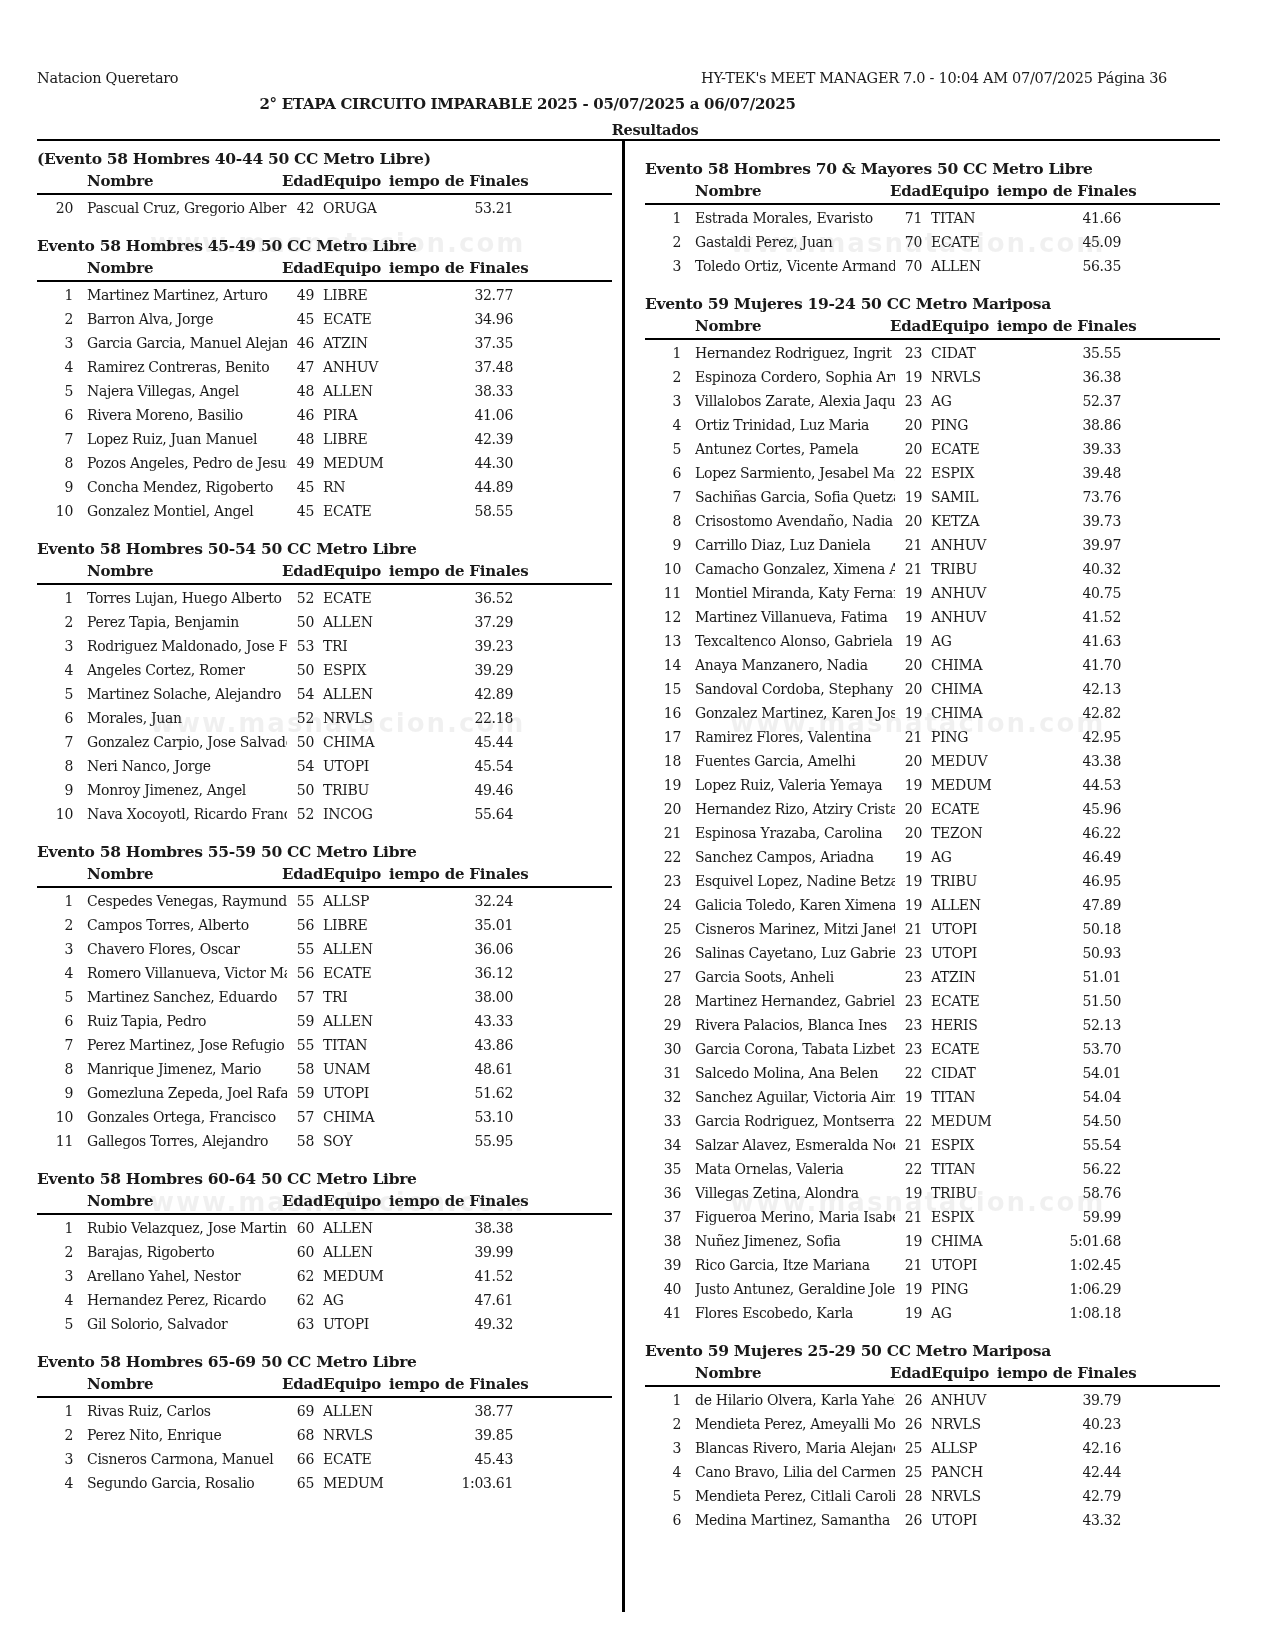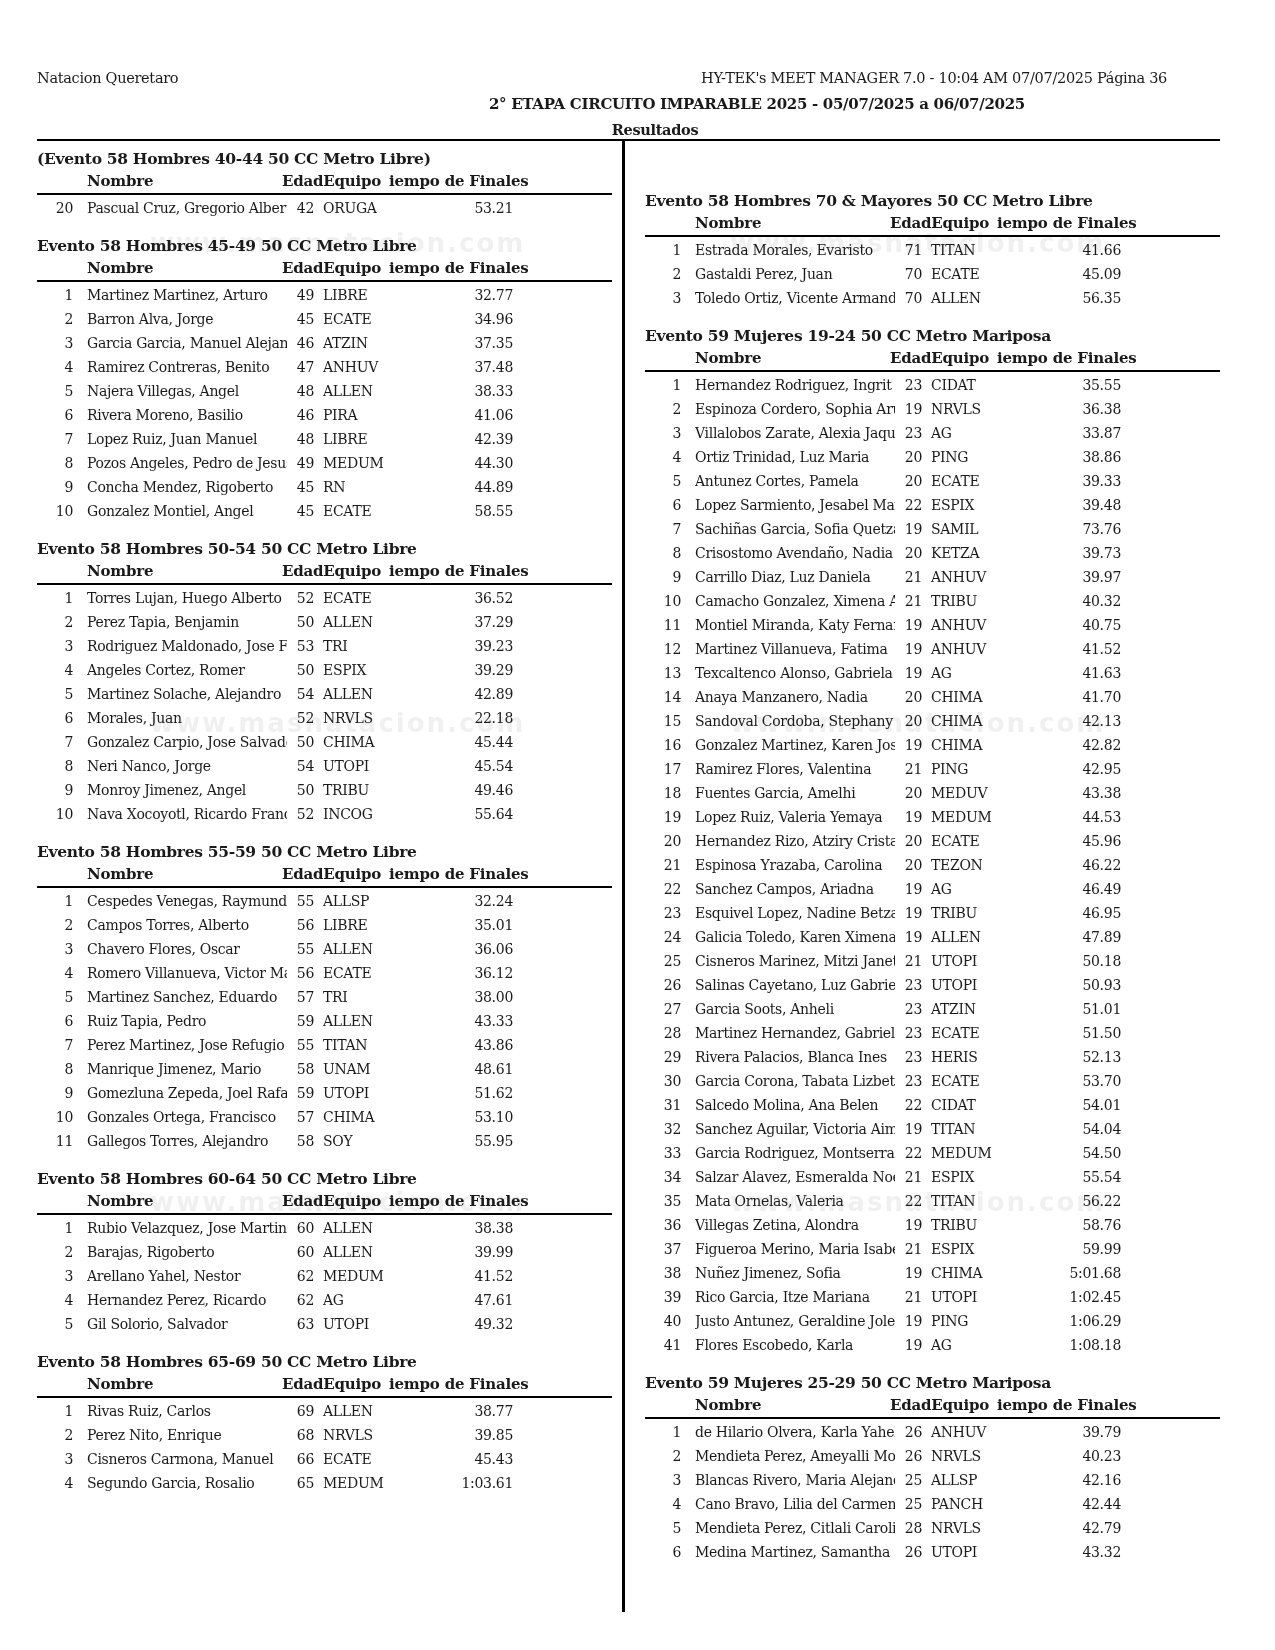--- a/index.html
+++ b/index.html
@@ -3,28 +3,28 @@
 <meta charset="utf-8">
 <style>
   html, body { margin: 0; padding: 0; background: #ffffff; }
   body {
     width: 1275px; height: 1650px; position: relative; overflow: hidden;
     font-family: "DejaVu Serif", "Liberation Serif", serif;
     color: #1a1a1a;
   }
   .hdr-left { position: absolute; left: 37px; top: 70px; font-size: 14.5px; letter-spacing: -0.3px; }
   .hdr-right { position: absolute; right: 108px; top: 70px; font-size: 14.5px; letter-spacing: -0.3px; white-space: nowrap; }
-  .hdr-title { position: absolute; left: 0; width: 1025px; top: 95px; text-align: right; font-size: 15px; font-weight: bold; letter-spacing: -0.3px; padding-left: 30px; box-sizing: border-box; }
+  .hdr-title { position: absolute; left: 0; width: 1025px; top: 95px; text-align: center; font-size: 15px; font-weight: bold; letter-spacing: -0.3px; padding-left: 30px; box-sizing: border-box; }
   .hdr-sub { position: absolute; left: 0; width: 1275px; top: 121px; text-align: center; font-size: 14.5px; font-weight: bold; letter-spacing: -0.3px; padding-left: 35px; box-sizing: border-box; }
   .top-rule { position: absolute; left: 37px; top: 139px; width: 1183px; height: 2px; background: #000; }
   .col-divider { position: absolute; left: 622px; top: 139px; width: 3px; height: 1473px; background: #000; }
 
   .col { position: absolute; width: 575px; }
   .col-left { left: 37px; top: 146px; }
-  .col-right { left: 645px; top: 156px; margin-top: 32px; }
+  .col-right { left: 645px; top: 156px; }
 
   .event { margin-bottom: 14px; }
   .event-title { font-size: 15.5px; font-weight: bold; height: 25px; line-height: 25px; white-space: nowrap; letter-spacing: -0.3px; }
   .thead { position: relative; height: 22px; border-bottom: 2.5px solid #000; font-size: 15px; font-weight: bold; letter-spacing: -0.2px; }
   .thead span { position: absolute; top: 1px; white-space: nowrap; }
   .th-name { left: 50px; }
   .th-age { left: 245px; }
   .th-time { left: 352px; }
 
   .row { position: relative; height: 24px; line-height: 24px; font-size: 14px; letter-spacing: -0.3px; white-space: nowrap; }
@@ -441,21 +441,21 @@
         <span class="c-name">Espinoza Cordero, Sophia Aru</span>
         <span class="c-age">19</span>
         <span class="c-team">NRVLS</span>
         <span class="c-time">36.38</span>
       </div>
       <div class="row">
         <span class="c-place">3</span>
         <span class="c-name">Villalobos Zarate, Alexia Jaqu</span>
         <span class="c-age">23</span>
         <span class="c-team">AG</span>
-        <span class="c-time">33.87</span>
+        <span class="c-time">52.37</span>
       </div>
       <div class="row">
         <span class="c-place">4</span>
         <span class="c-name">Ortiz Trinidad, Luz Maria</span>
         <span class="c-age">20</span>
         <span class="c-team">PING</span>
         <span class="c-time">38.86</span>
       </div>
       <div class="row">
         <span class="c-place">5</span>

